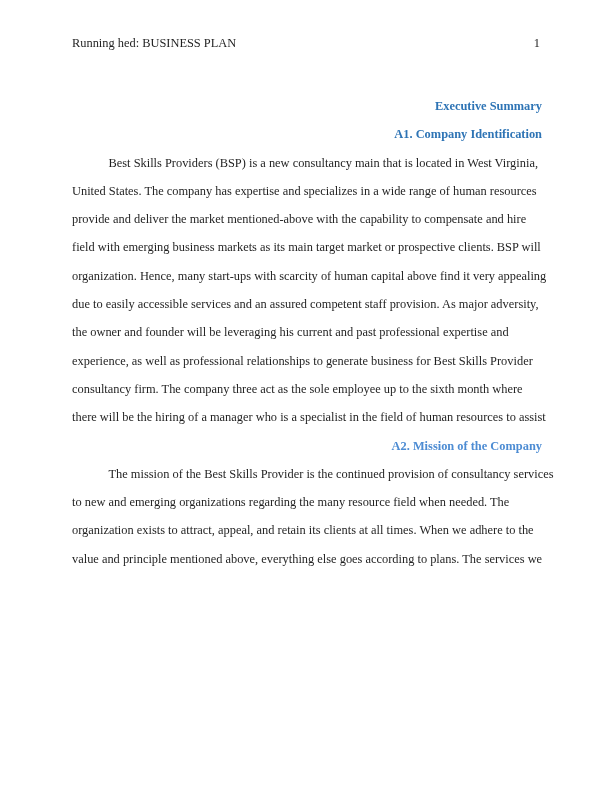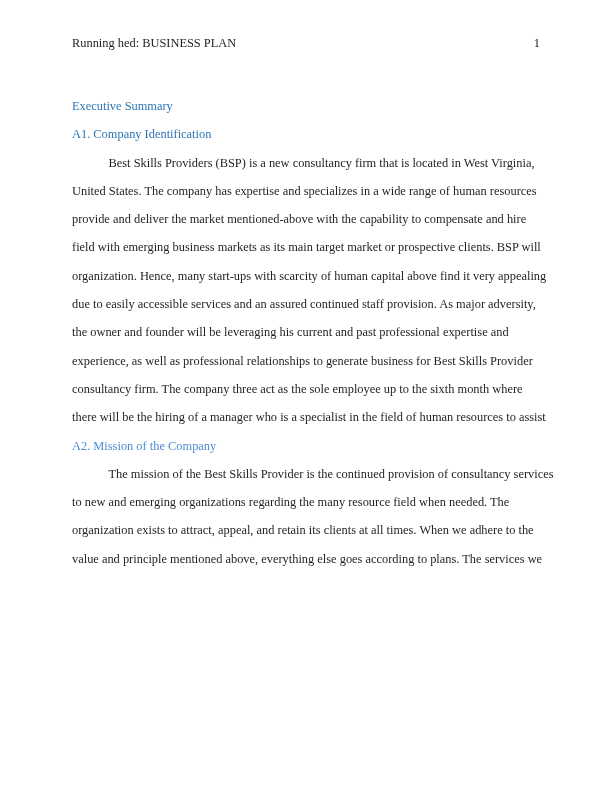--- a/index.html
+++ b/index.html
@@ -28,22 +28,23 @@
     white-space: nowrap;
   }
   .content {
     position: absolute;
     top: 92px;
     left: 72px;
     width: 470px;
     line-height: 28.3px;
   }
   .h {
-    font-weight: normal;
+    font-weight: bold;
     white-space: nowrap;
+    text-align: right;
   }
   .h1 { color: var(--heading-primary, #2E74B5); }
   .h2 { color: var(--heading-secondary, #4D8CD3); }
   .para .line {
     white-space: nowrap;
   }
   .para .line:first-child {
     text-indent: 36.5px;
   }
 </style>
@@ -57,26 +58,26 @@
     <span>1</span>
   </div>
 
   <div class="content">
 
     <div class="h h1">Executive Summary</div>
 
     <div class="h h1">A1. Company Identification</div>
 
     <div class="para">
-        <div class="line">Best Skills Providers (BSP) is a new consultancy firm that is located in West Virginia,</div>
+        <div class="line">Best Skills Providers (BSP) is a new consultancy main that is located in West Virginia,</div>
         <div class="line">United States. The company has expertise and specializes in a wide range of human resources</div>
         <div class="line">provide and deliver the market mentioned-above with the capability to compensate and hire</div>
         <div class="line">field with emerging business markets as its main target market or prospective clients. BSP will</div>
         <div class="line">organization. Hence, many start-ups with scarcity of human capital above find it very appealing</div>
-        <div class="line">due to easily accessible services and an assured continued staff provision. As major adversity,</div>
+        <div class="line">due to easily accessible services and an assured competent staff provision. As major adversity,</div>
         <div class="line">the owner and founder will be leveraging his current and past professional expertise and</div>
         <div class="line">experience, as well as professional relationships to generate business for Best Skills Provider</div>
         <div class="line">consultancy firm. The company three act as the sole employee up to the sixth month where</div>
         <div class="line">there will be the hiring of a manager who is a specialist in the field of human resources to assist</div>
       </div>
 
     <div class="h h2">A2. Mission of the Company</div>
 
     <div class="para">
         <div class="line">The mission of the Best Skills Provider is the continued provision of consultancy services</div>

